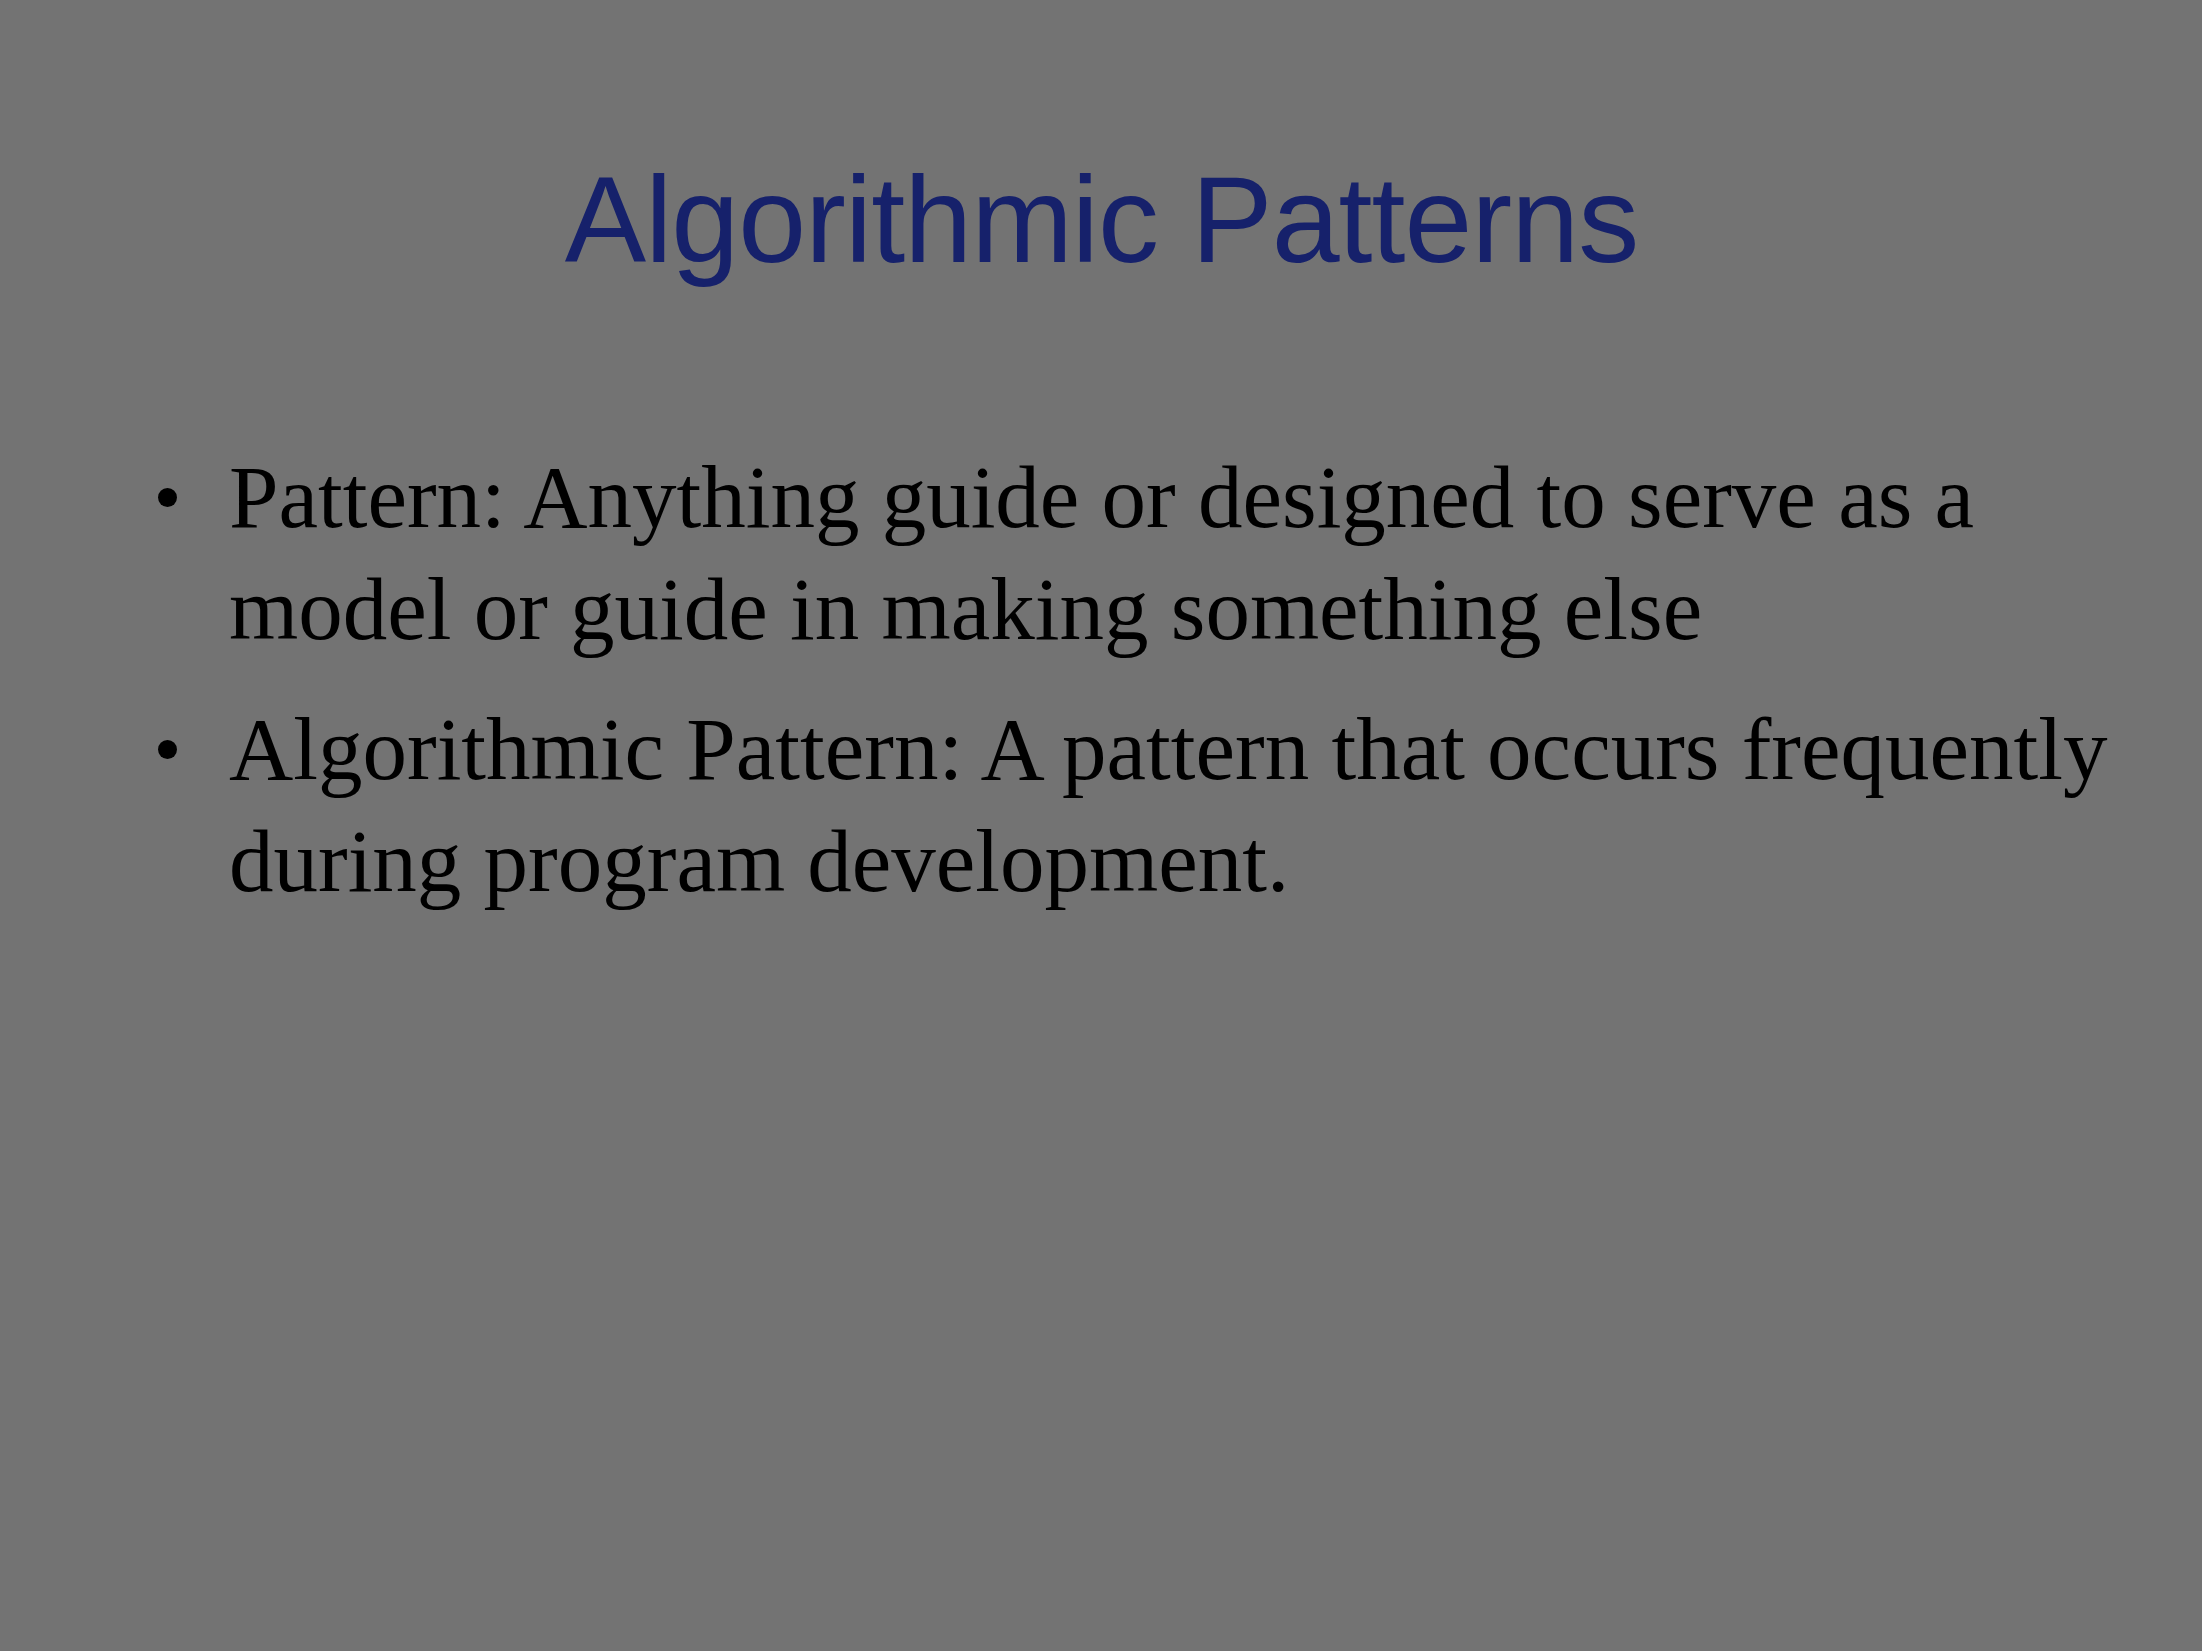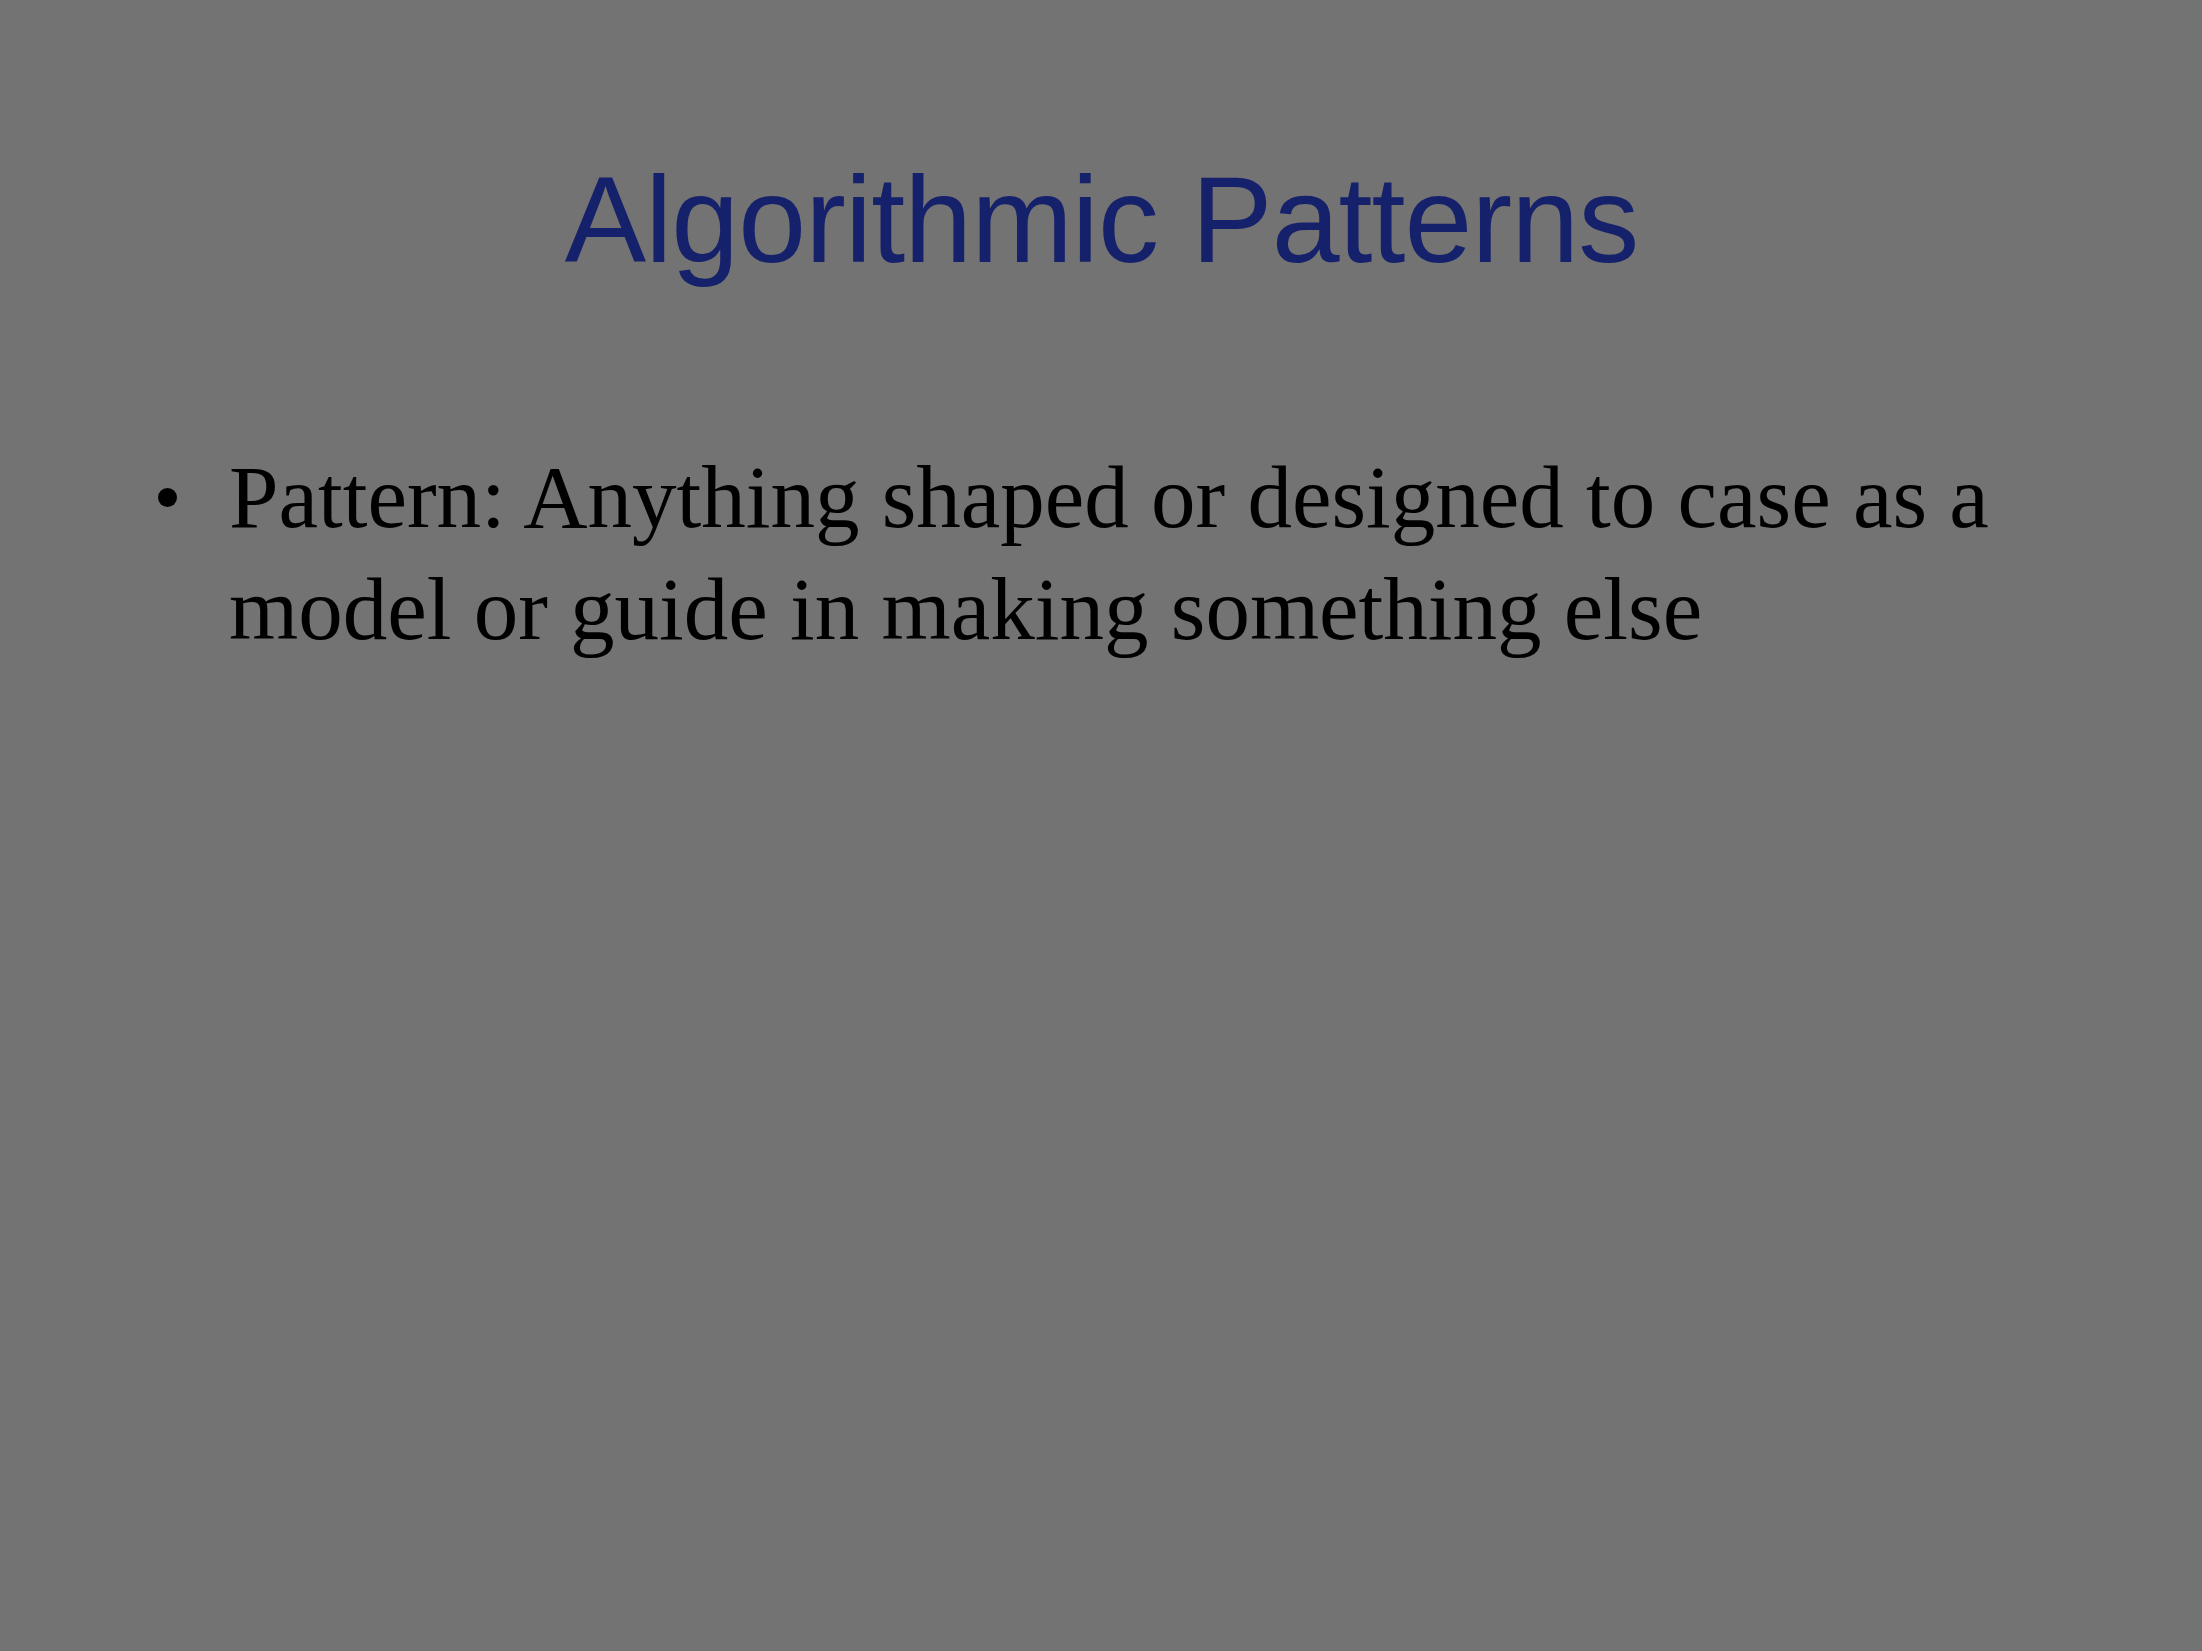--- a/index.html
+++ b/index.html
@@ -89,21 +89,25 @@
 <body>
 
 <div id="slide">
 
   <div id="slide-title">Algorithmic Patterns</div>
 
   <ul id="bullet-list">
 
     <li class="bullet-item">
       <span class="bullet-marker"><span class="dot"></span></span>
-      <span class="bullet-text">Pattern: Anything shaped or designed to case as a model or guide in making something else</span>
+      <span class="bullet-text">Pattern: Anything guide or designed to serve as a model or guide in making something else</span>
     </li>
 
+    <li class="bullet-item">
+      <span class="bullet-marker"><span class="dot"></span></span>
+      <span class="bullet-text">Algorithmic Pattern: A pattern that occurs frequently during program development.</span>
+    </li>
 
 
   </ul>
 
 </div>
 
 
 </body></html>

